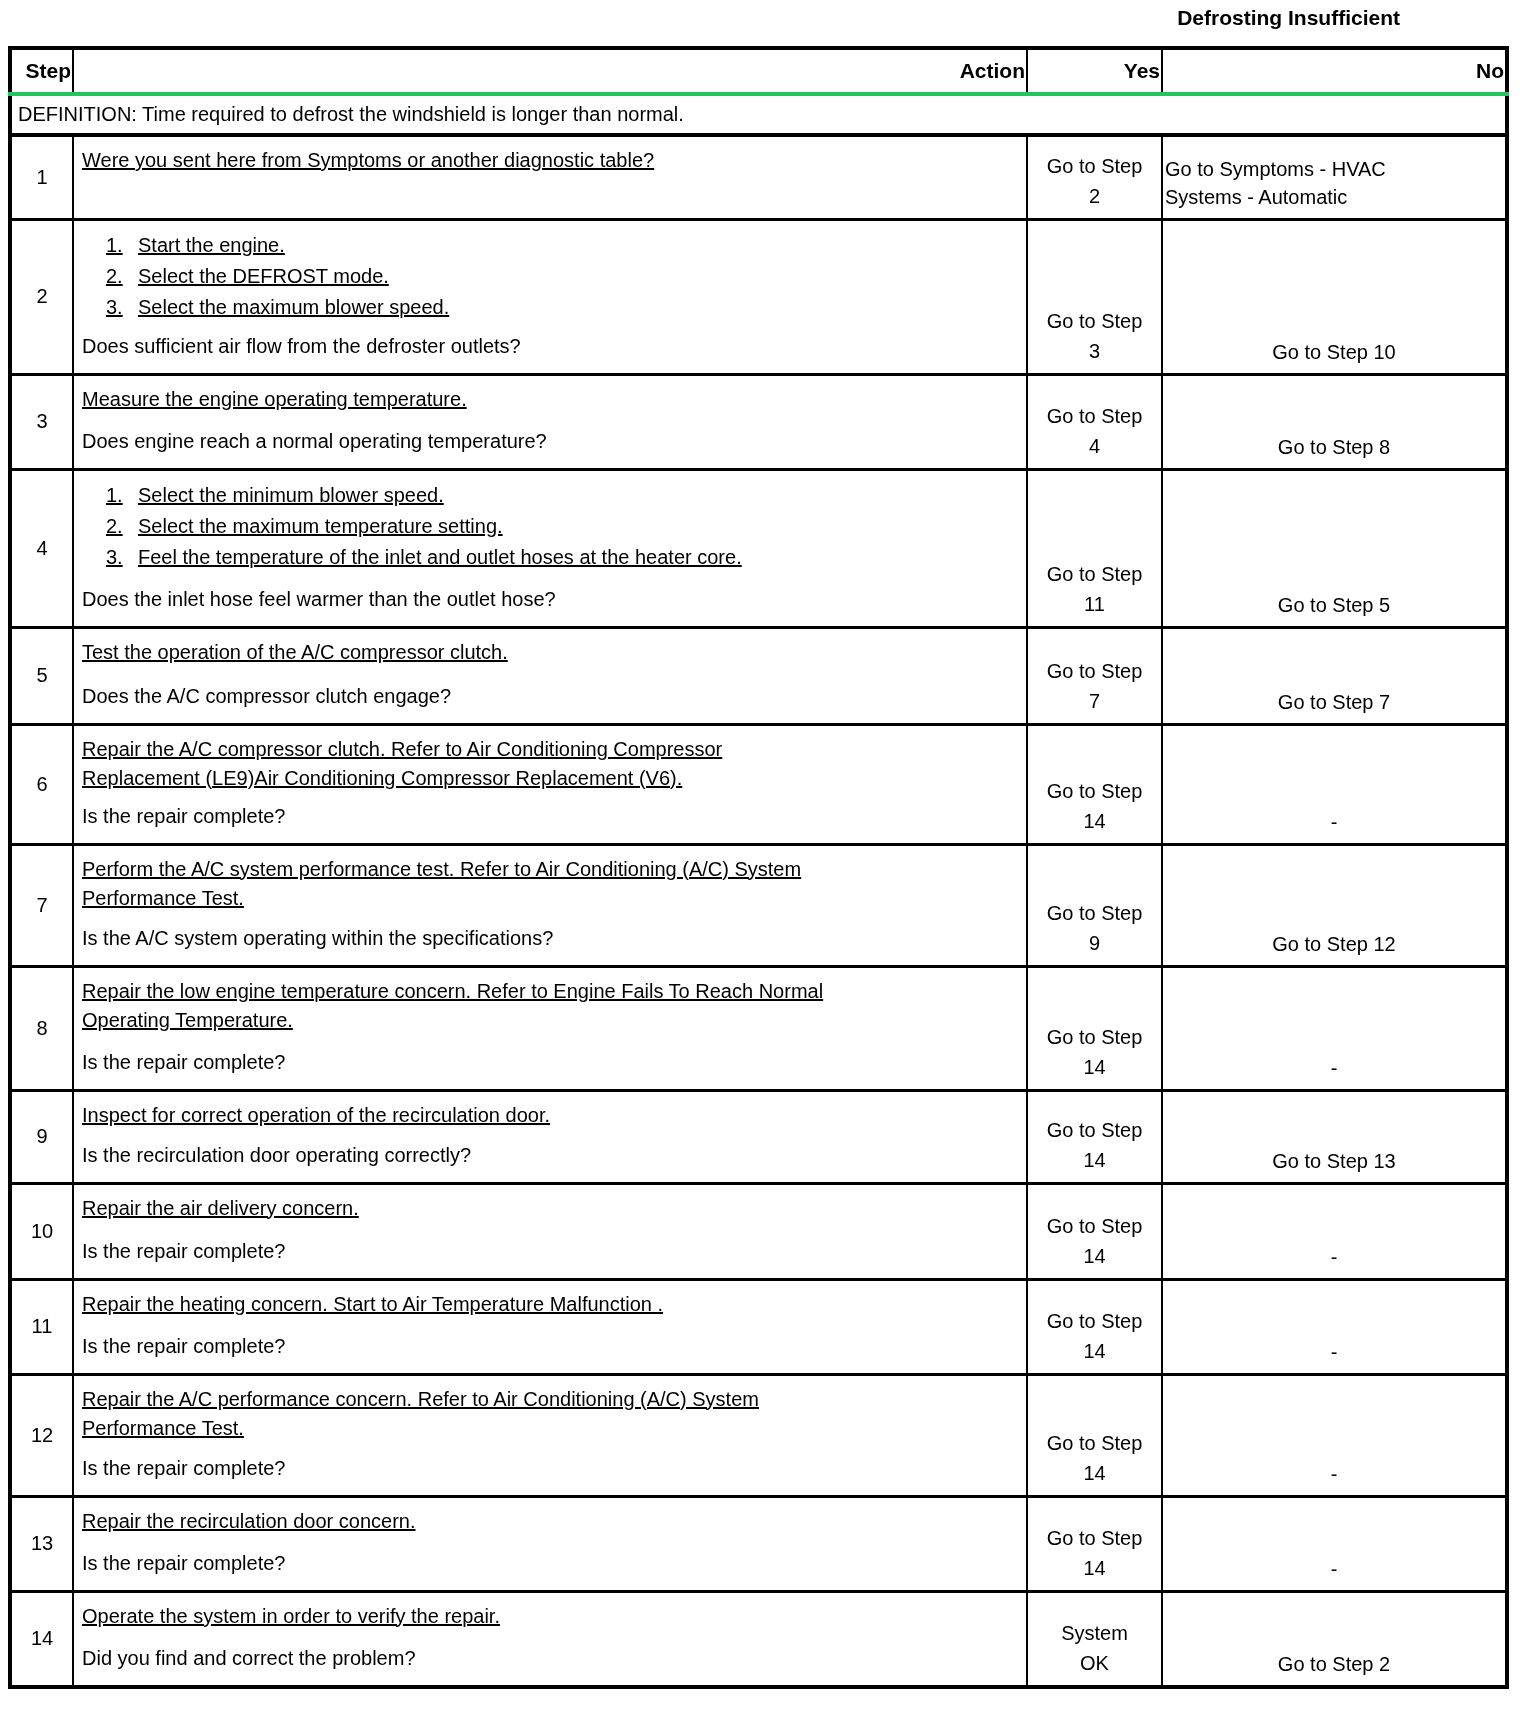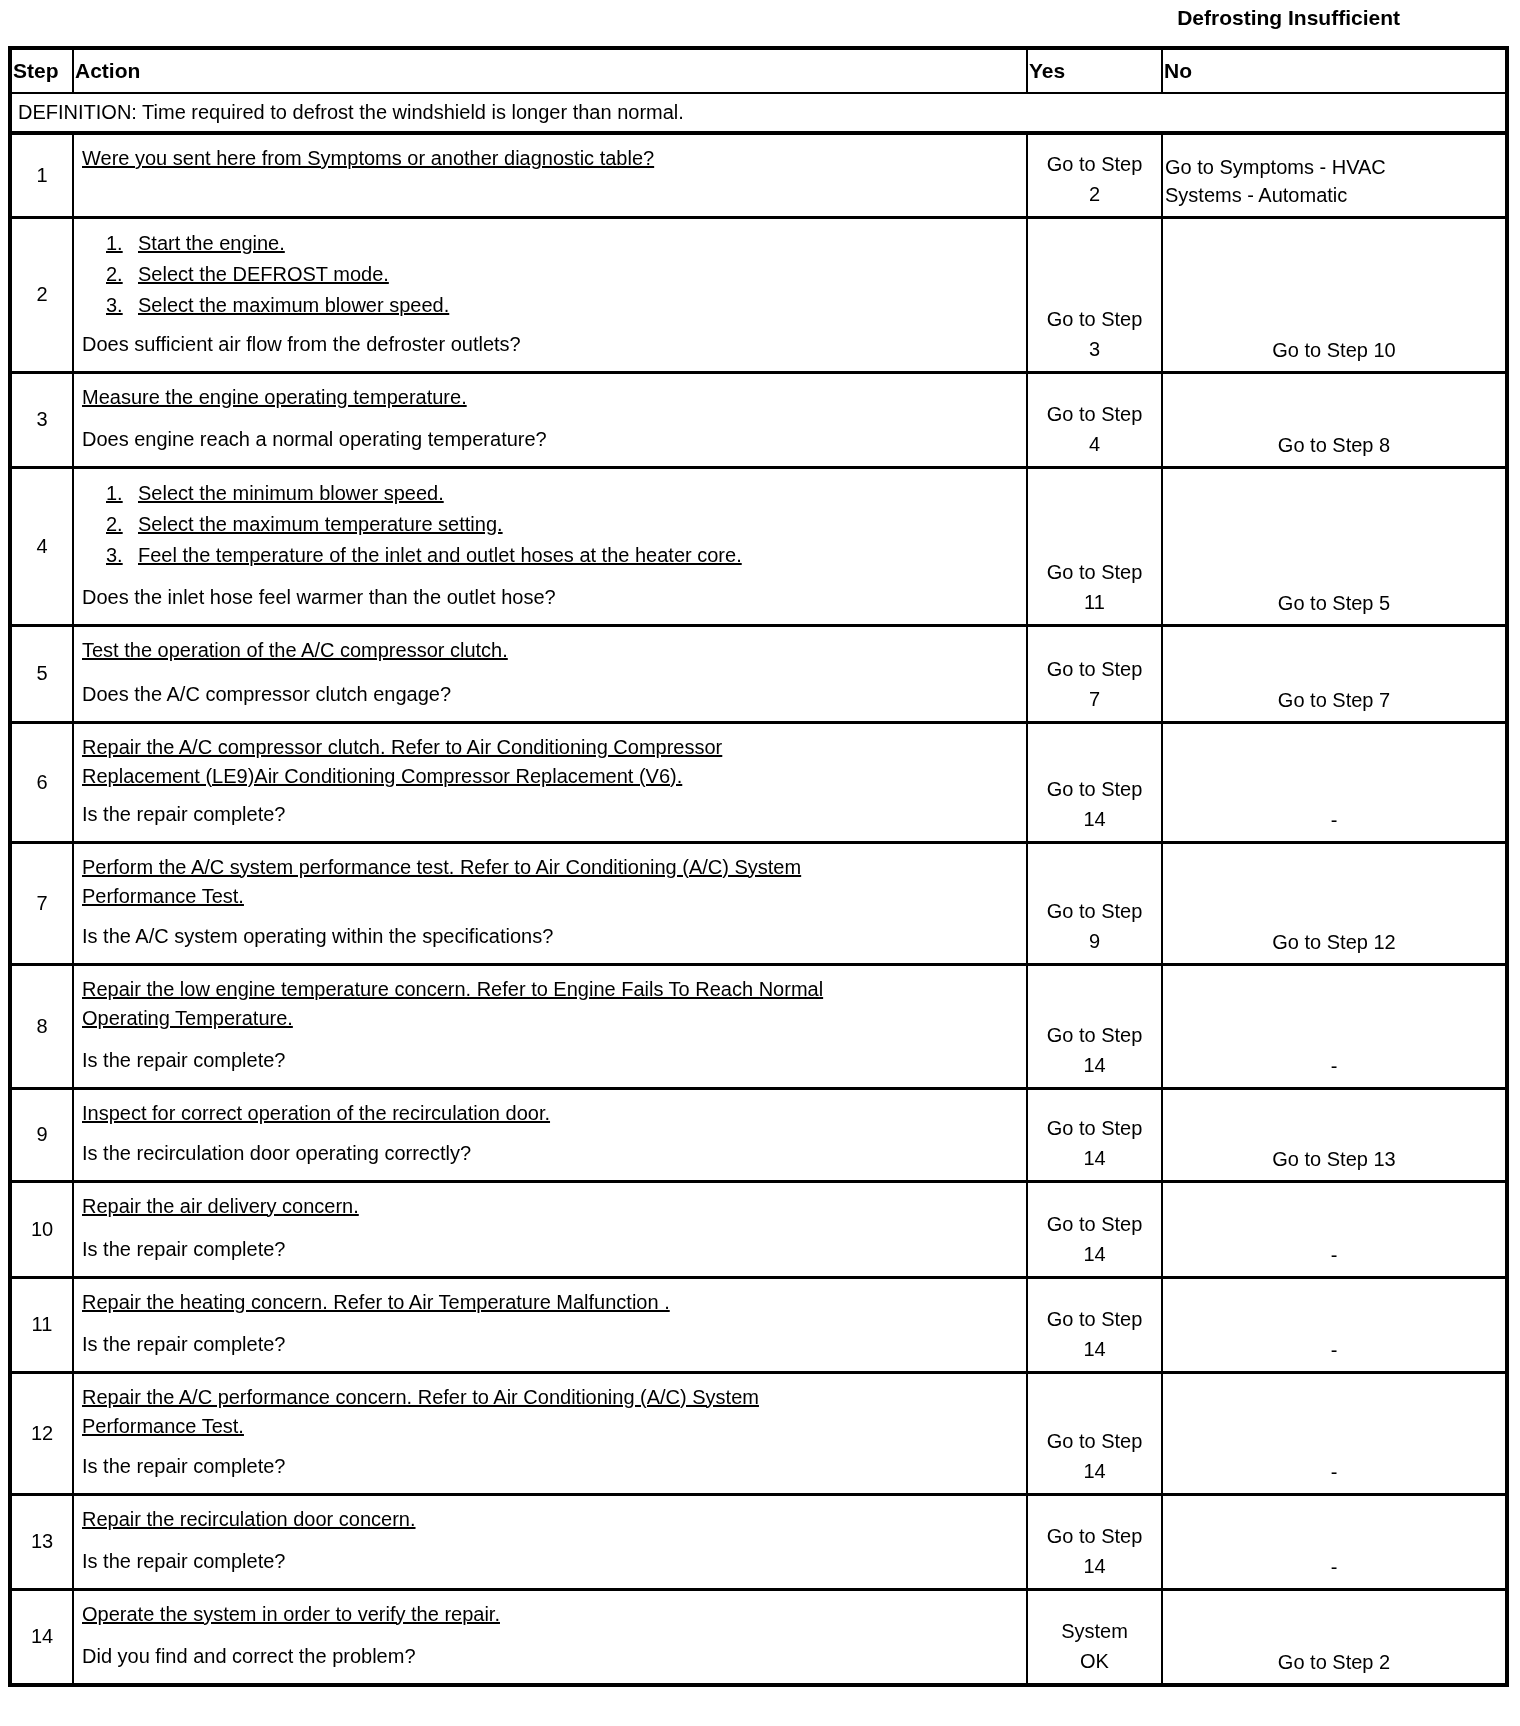--- a/index.html
+++ b/index.html
@@ -13,22 +13,22 @@
     padding-top:6px; width:1400px;
   }
   table.diag {
     border-collapse:collapse; table-layout:fixed;
     width:1497px; margin:16px 0 0 8px;
     border:4px solid #000;
   }
   td, th { border:2px solid #000; overflow:hidden; }
   tr.head th {
     font-size:21px; font-weight:bold; height:40px;
-    text-align:left; vertical-align:middle;
-    border-bottom:1px solid #22c55e;
+    text-align:right; vertical-align:middle;
+    border-bottom:4px solid #22c55e;
   }
   tr.def td {
     font-size:20px; height:33px; padding:2px 6px;
     vertical-align:middle; border-bottom:4px solid #000;
   }
   tr.step-row td { border-top:3px solid #000; border-bottom:3px solid #000; }
   td.step {
     text-align:center; vertical-align:middle; font-size:20px;
   }
   td.action {
@@ -247,21 +247,21 @@
           <div>Go to Step</div>
           <div>14</div>
         </td>
         <td class="no">
           <div>-</div>
         </td>
       </tr>
       <tr class="step-row r11">
         <td class="step">11</td>
         <td class="action">
-          <div class="text-line">Repair the heating concern. Refer to Air Temperature Malfunction .</div>
+          <div class="text-line">Repair the heating concern. Start to Air Temperature Malfunction .</div>
           <div class="question">Is the repair complete?</div>
         </td>
         <td class="yes">
           <div>Go to Step</div>
           <div>14</div>
         </td>
         <td class="no">
           <div>-</div>
         </td>
       </tr>

